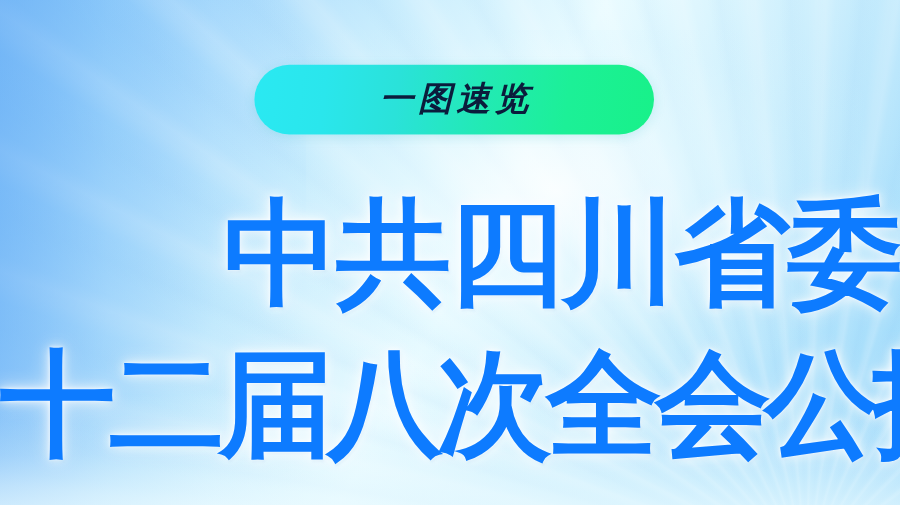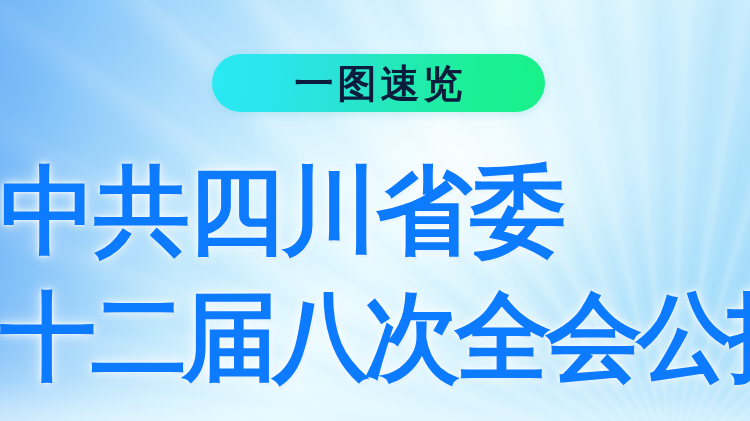--- a/index.html
+++ b/index.html
@@ -117,36 +117,37 @@
         #1cf097 78%,
         #18f189 100%);
     display: flex;
     align-items: center;
     justify-content: center;
     box-shadow: 0 2px 10px rgba(30,180,190,0.18);
   }
 
   .badge-label {
     font-family: "DejaVu Serif", "Liberation Serif", serif;
-    font-size: 39px;
+    font-size: 28px;
     font-weight: 700;
     letter-spacing: 4px;
     color: #0b1c3c;
     line-height: 1;
     padding-left: 4px;
     white-space: nowrap;
+    font-style: italic;
   }
 
   
   .headline {
     position: absolute;
     left: 0;
     top: 163px;
     width: 750px;
-    text-align: left;
+    text-align: right;
   }
 
   .hl-line {
     display: block;
     font-family: "DejaVu Sans", "Liberation Sans", sans-serif;
     font-weight: 700;
     color: #0d7bff;
     line-height: 1.0;
     white-space: nowrap;
     text-shadow:

